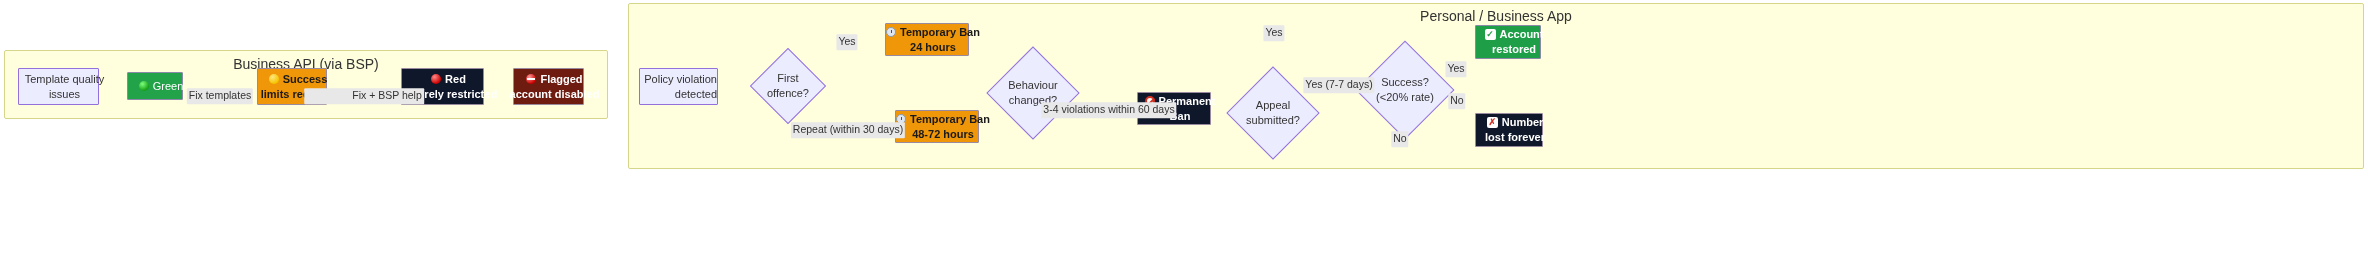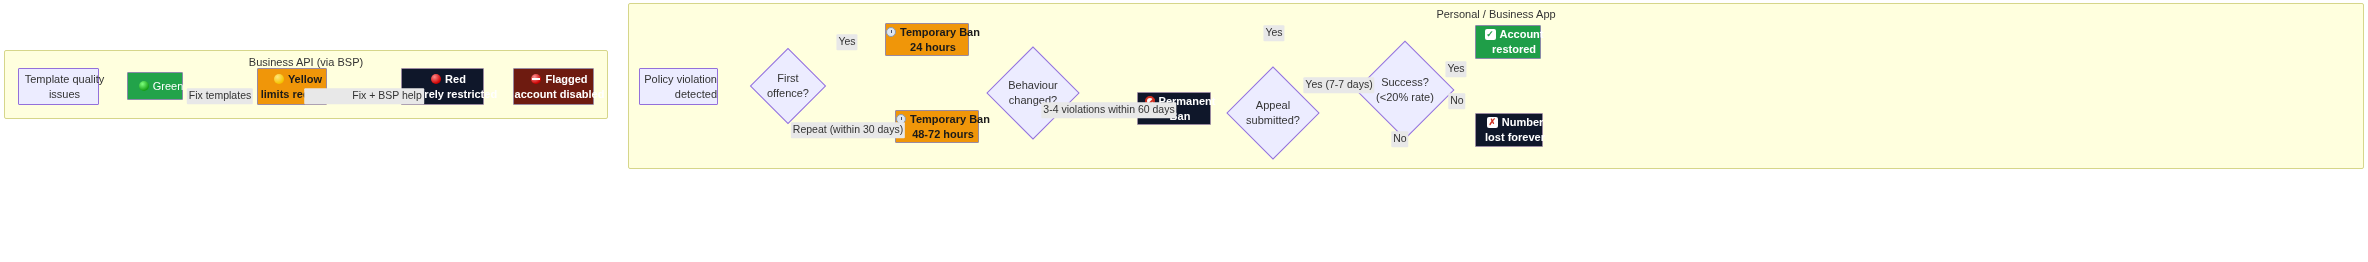--- a/index.html
+++ b/index.html
@@ -33,21 +33,21 @@
     background: #ffffde;
     border: 1px solid #d6d68a;
     border-radius: 2px;
     box-sizing: border-box;
   }
   .subgraph-title {
     position: absolute;
     left: 0;
     right: 0;
     text-align: center;
-    font-size: 11px;
+    font-size: 14px;
     color: #333333;
     font-family: "Liberation Sans", sans-serif;
     white-space: nowrap;
   }
   
   .node {
     position: absolute;
     box-sizing: border-box;
     display: flex;
     flex-direction: column;
@@ -259,34 +259,34 @@
   <div class="node node-green" style="left:127px; top:72px; width:56px; height:28px;">
     <span class="line with-icon">
       <span class="ico ico-green"></span>
       <span>Green</span>
     </span>
   </div>
 
   <div class="node node-orange" style="left:257px; top:68px; width:70px; height:37px;">
     <span class="line with-icon">
       <span class="ico ico-yellow"></span>
-      <span>Yellow</span>
+      <span>Success</span>
     </span>
     <span class="line">limits reduced</span>
   </div>
 
   <div class="node node-red" style="left:401px; top:68px; width:83px; height:37px;">
     <span class="line with-icon">
       <span class="ico ico-red"></span>
       <span>Red</span>
     </span>
     <span class="line">severely restricted</span>
   </div>
 
-  <div class="node node-darkred" style="left:513px; top:68px; width:81px; height:37px;justify-content:center;">
+  <div class="node node-darkred" style="left:513px; top:68px; width:71px; height:37px;justify-content:center;">
     <span class="line with-icon">
       <span class="ico ico-bar"></span>
       <span>Flagged</span>
     </span>
     <span class="line">account disabled</span>
   </div>
 
   <div class="edge-label" style="left:220px; top:96px;">
     <span>Fix templates</span>
   </div>

